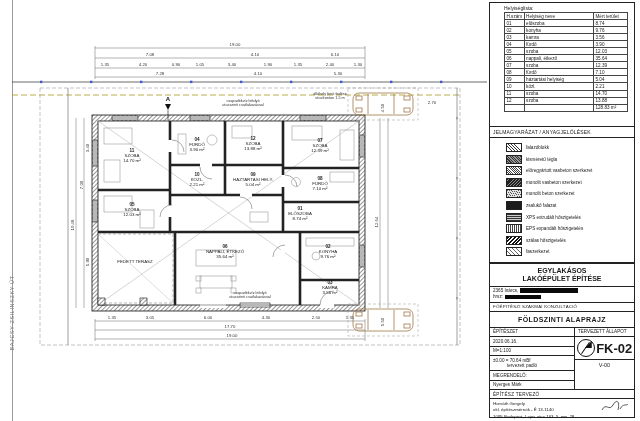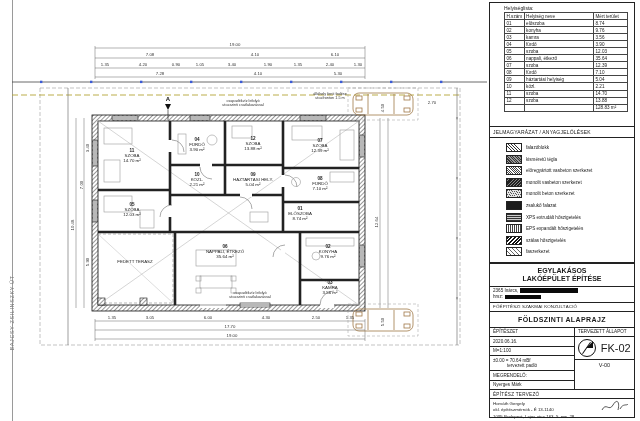--- a/index.html
+++ b/index.html
@@ -48,21 +48,21 @@
   .tb-addr{padding:1px 3px;font-size:4.6px;line-height:1.4;}
   .redact{display:inline-block;height:4.5px;background:#0a0a0a;vertical-align:middle;margin-left:2px;}
   .tb-consult{padding:1.5px 3px;font-size:4.4px;letter-spacing:.2px;}
   .tb-drawing{padding:4px 2px;text-align:center;font-weight:bold;font-size:7px;letter-spacing:.4px;}
   .tb-grid{display:flex;}
   .tb-left{width:84px;border-right:0.6px solid #222;}
   .tb-right{flex:1;}
   .cell{border-bottom:0.6px solid #222;padding:1.5px 3px;font-size:4.6px;line-height:1.2;}
   .cell.last{border-bottom:none;}
   .code-cell{display:flex;align-items:center;justify-content:space-around;border-bottom:0.6px solid #222;padding:2px 1px;}
-  .code-txt{font-weight:normal;font-size:11px;}
+  .code-txt{font-weight:bold;font-size:13px;}
   .ver-cell{text-align:center;font-size:5.5px;padding:2px;}
   .compass{width:16px;height:16px;border:0.9px solid #111;border-radius:50%;position:relative;flex:none;}
   .compass:after{content:"";position:absolute;left:7px;top:1px;width:7px;height:7px;
       background:#111;clip-path:polygon(0 100%,100% 0,100% 100%);}
   .compass:before{content:"";position:absolute;left:7.2px;top:1px;width:1px;height:14px;background:#111;transform:rotate(35deg);}
   .arch-head{border-bottom:0.6px solid #222;border-top:1.2px solid #222;padding:1.5px 3px;font-size:4.6px;letter-spacing:.3px;}
   .arch-body{position:relative;border-bottom:0.6px solid #222;padding:2px 3px 2px 3px;font-size:4.4px;line-height:1.45;}
   .sig{position:absolute;right:4px;top:1px;}
 </style>
 </head>

